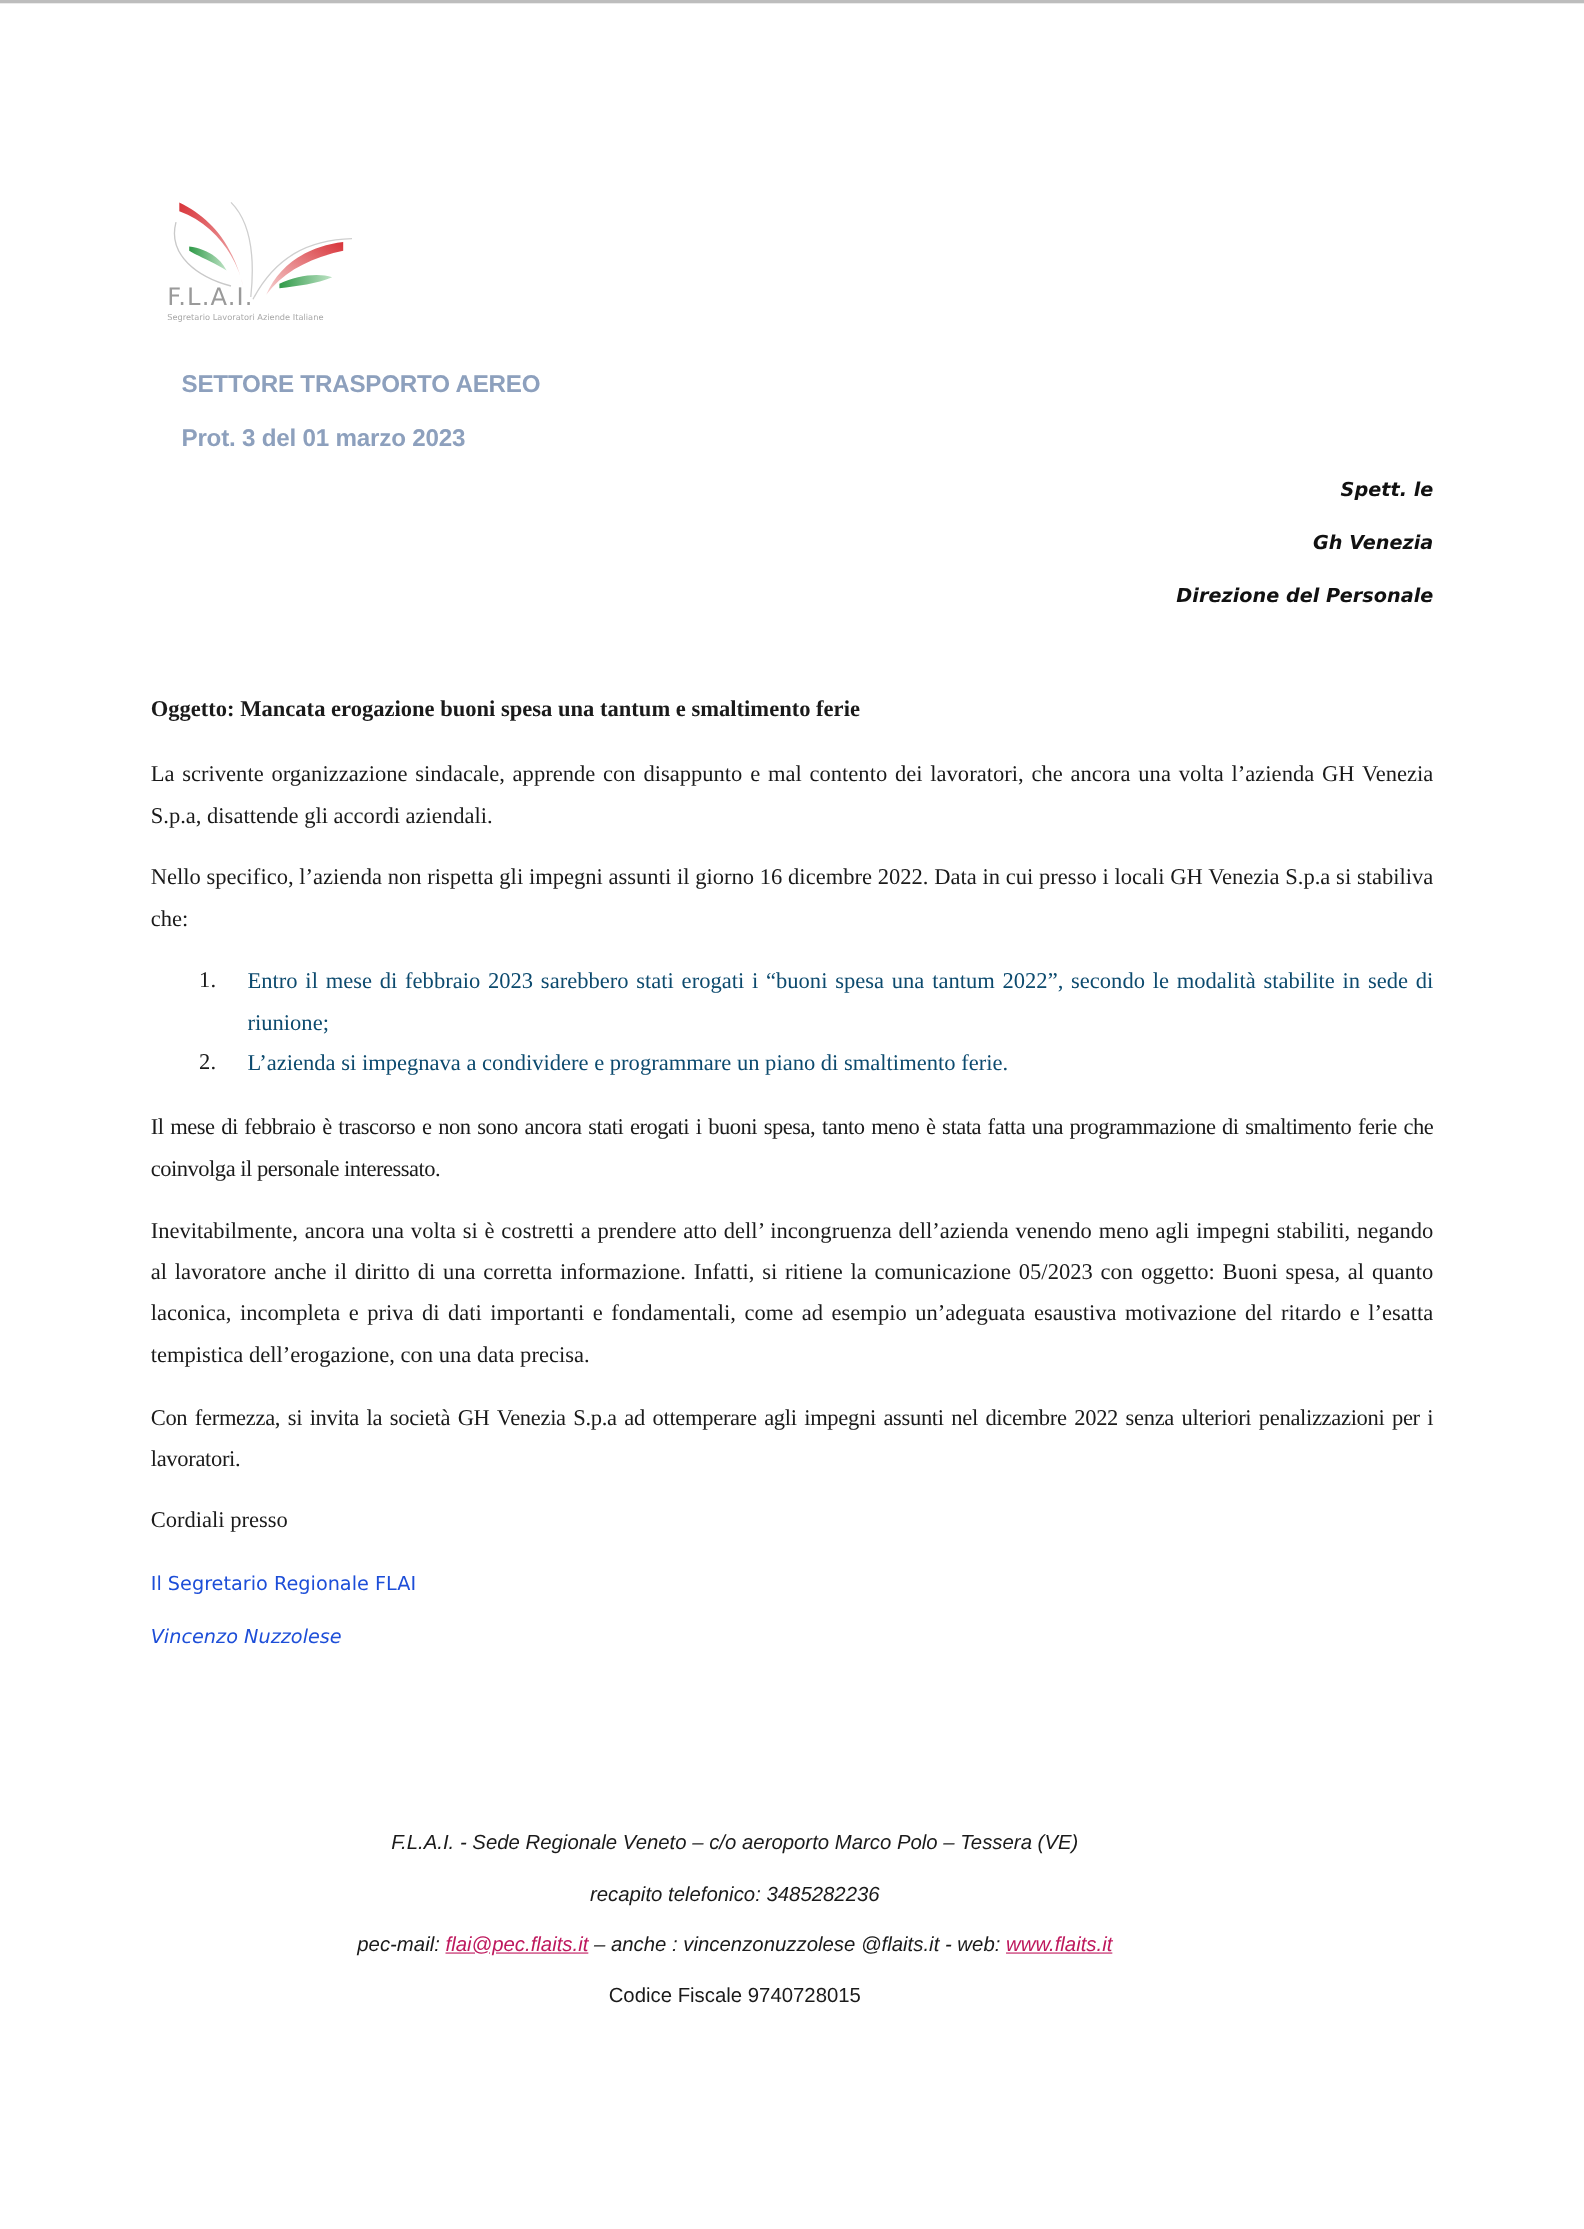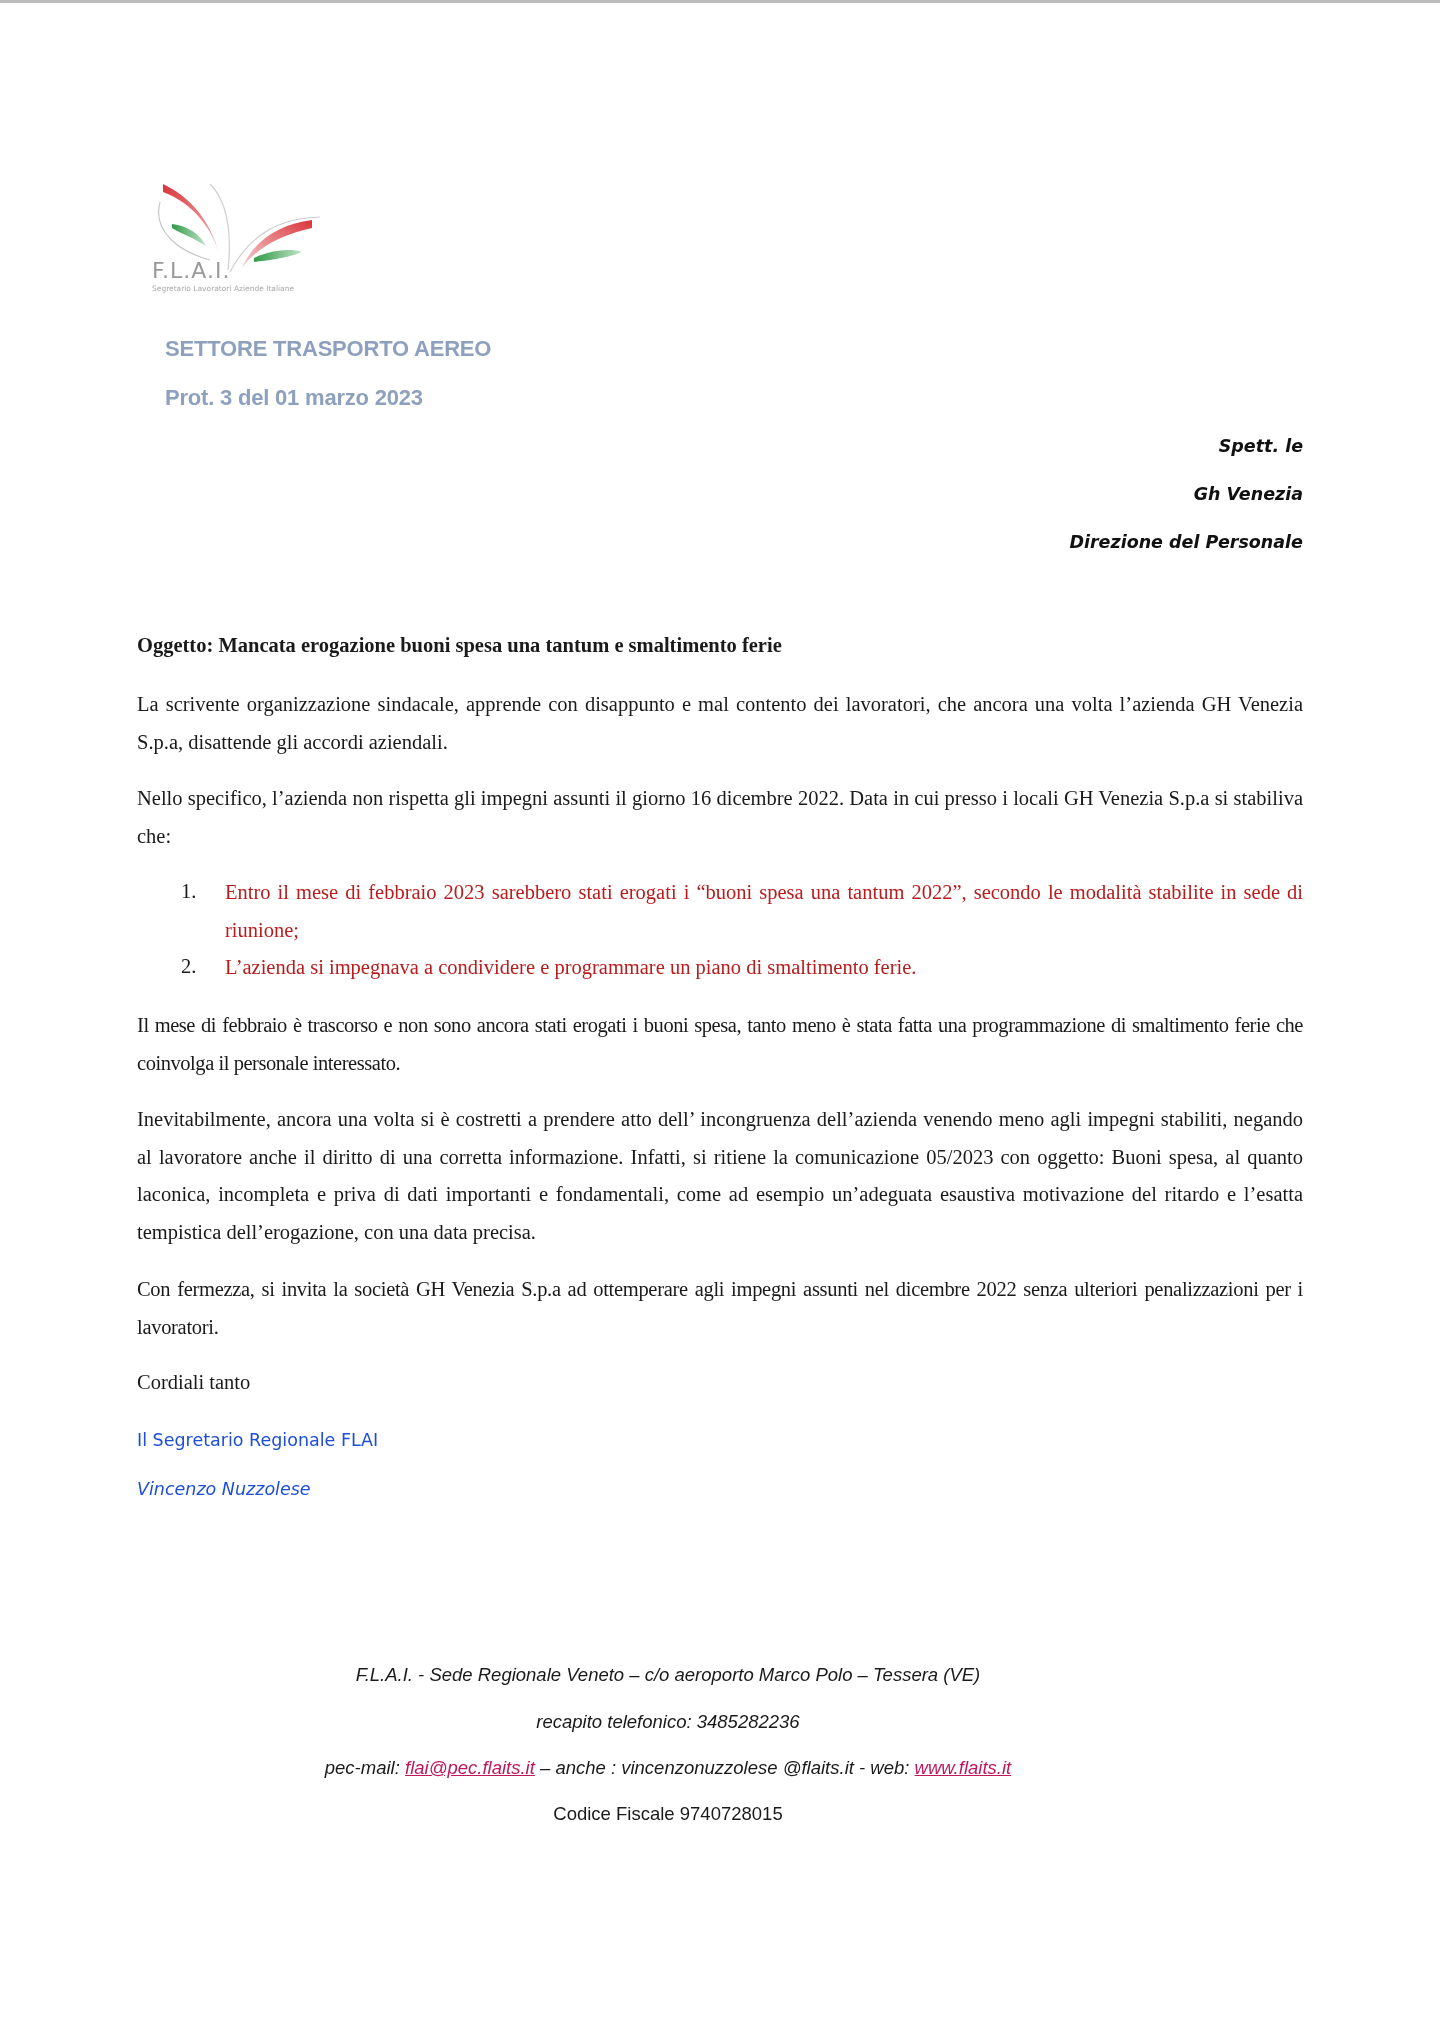--- a/index.html
+++ b/index.html
@@ -7,21 +7,21 @@
   .topline { position: absolute; left: 0; top: 0; width: 1440px; height: 3px; background: #bdbdbd; }
   .abs { position: absolute; white-space: nowrap; }
   .logo { position: absolute; left: 150px; top: 172px; width: 210px; height: 130px; }
   .logo svg { width: 210px; height: 130px; display: block; }
   .hdr { font-family: "Liberation Sans", sans-serif; font-weight: bold; color: #8da0bd; font-size: 22px; letter-spacing: -0.2px; }
   .addr { font-family: "DejaVu Sans", sans-serif; font-weight: bold; font-style: italic; font-size: 17.5px; color: #111; right: 137px; text-align: right; }
   .serif { font-family: "Liberation Serif", serif; font-size: 20.5px; color: #1a1a1a; }
   .para { position: absolute; left: 137px; width: 1166px; font-family: "Liberation Serif", serif; font-size: 20.5px; line-height: 37.5px; color: #1a1a1a; text-align: justify; }
   .subject { font-weight: bold; }
   .list-num { position: absolute; left: 181px; font-family: "Liberation Serif", serif; font-size: 20.5px; color: #1a1a1a; }
-  .list-text { position: absolute; left: 225px; width: 1078px; font-family: "Liberation Serif", serif; font-size: 20.5px; line-height: 37.5px; color: #b91c1c; text-align: justify; }
+  .list-text { position: absolute; left: 225px; width: 1078px; font-family: "Liberation Serif", serif; font-size: 20.5px; line-height: 37.5px; color: #0c4a6e; text-align: justify; }
   .sign { font-family: "DejaVu Sans", sans-serif; font-size: 17.5px; color: #1d4ed8; left: 137px; }
   .sign.it { font-style: italic; }
   .footer { position: absolute; left: 0; width: 1336px; text-align: center; font-family: "Liberation Sans", sans-serif; font-size: 18.5px; color: #1a1a1a; }
   .footer.it { font-style: italic; }
   .link { color: #be185d; text-decoration: underline; margin-top: 43px; }
 </style>
 </head>
 <body>
 
 <div class="topline"></div>
@@ -75,21 +75,21 @@
 <div>
   <div class="list-num" style="top:880px;">1.</div>
   <div class="list-text" style="top:874px;">Entro il mese di febbraio 2023 sarebbero stati erogati i “buoni spesa una tantum 2022”, secondo le modalità stabilite in sede di riunione;</div>
   <div class="list-num" style="top:955px;">2.</div>
   <div class="list-text" style="top:949px;">L’azienda si impegnava a condividere e programmare un piano di smaltimento ferie.</div>
 </div>
 
 <div class="para" style="top:1007px; letter-spacing:-0.45px;">Il mese di febbraio è trascorso e non sono ancora stati erogati i buoni spesa, tanto meno è stata fatta una programmazione di smaltimento ferie che coinvolga il personale interessato.</div>
 <div class="para" style="top:1101px;">Inevitabilmente, ancora una volta si è costretti a prendere atto dell’ incongruenza dell’azienda  venendo meno agli impegni stabiliti, negando al lavoratore anche il diritto di una corretta informazione. Infatti, si ritiene la comunicazione 05/2023 con oggetto: Buoni spesa, al quanto laconica, incompleta e priva di dati importanti e fondamentali, come ad esempio un’adeguata esaustiva motivazione del ritardo e l’esatta tempistica dell’erogazione, con una data precisa.</div>
 <div class="para" style="top:1271px; letter-spacing:-0.3px;">Con fermezza, si invita la società GH Venezia S.p.a  ad ottemperare agli impegni assunti  nel dicembre 2022  senza ulteriori penalizzazioni  per i lavoratori.</div>
-<div class="abs serif" style="left:137px; top:1371px;">Cordiali tanto</div>
+<div class="abs serif" style="left:137px; top:1371px;">Cordiali presso</div>
 
 <div class="abs sign" style="top:1430px;">Il Segretario Regionale FLAI</div>
 <div class="abs sign it" style="top:1479px;">Vincenzo Nuzzolese</div>
 
 <div class="footer it" style="top:1664px;">F.L.A.I.  - Sede Regionale Veneto – c/o aeroporto Marco Polo – Tessera (VE)</div>
 <div class="footer it" style="top:1711px;">recapito telefonico: 3485282236</div>
 <div class="footer it" style="top:1757px;">
   <span>pec-mail: </span><span class="link">flai@pec.flaits.it</span><span> – anche : vincenzonuzzolese @flaits.it  -  web: </span><span class="link">www.flaits.it</span>
 </div>
 <div class="footer" style="top:1803px;">Codice Fiscale 9740728015</div>

